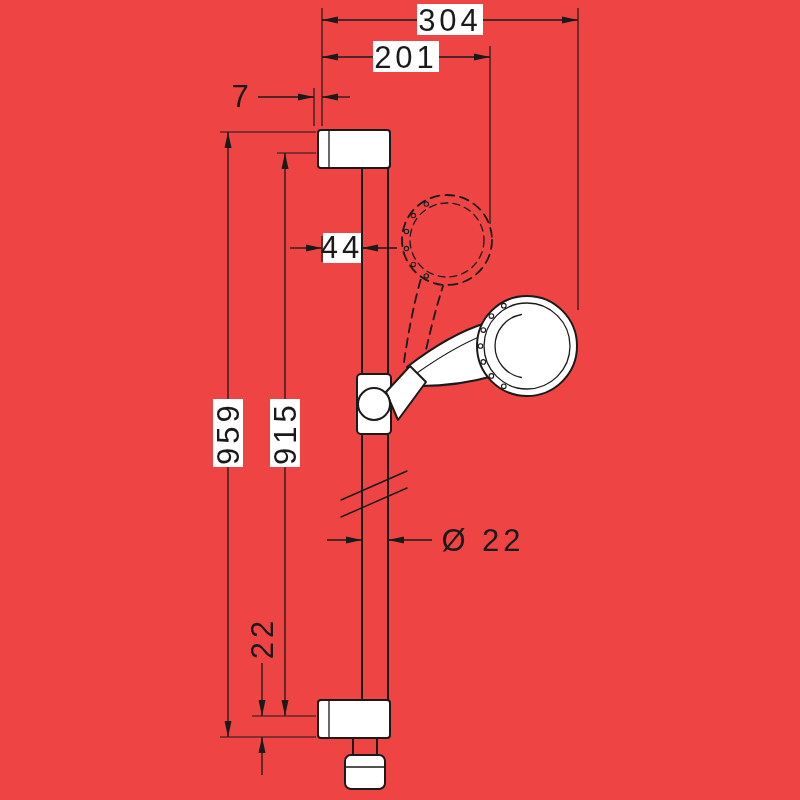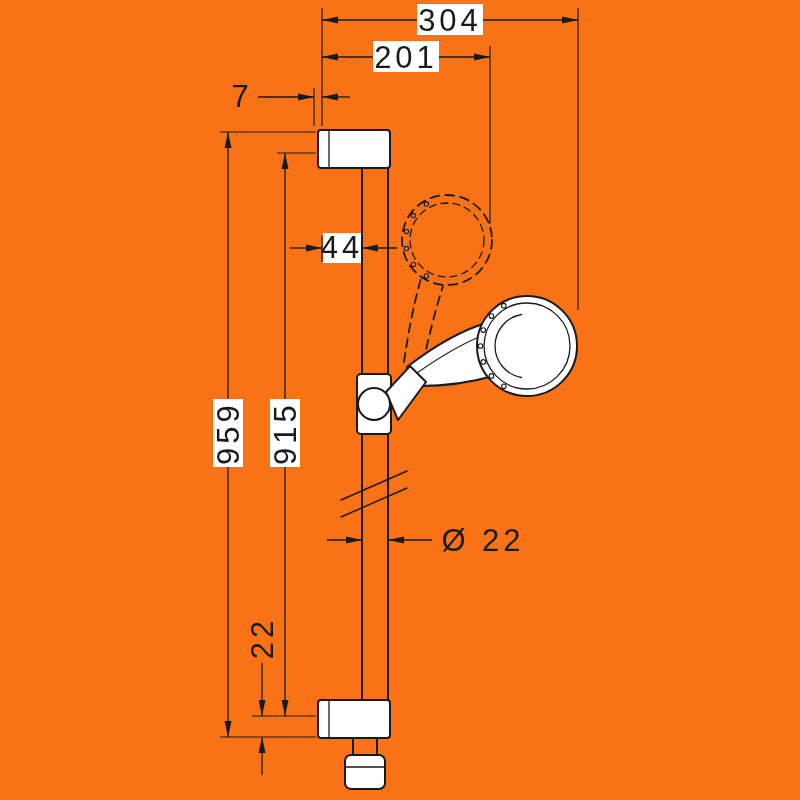--- a/index.html
+++ b/index.html
@@ -3,21 +3,21 @@
 <meta charset="utf-8">
 <style>
   html, body {
     margin: 0;
     padding: 0;
     background: #ffffff;
   }
   .canvas {
     width: 800px;
     height: 800px;
-    background: #f97316;
+    background: #ef4444;
     position: relative;
     overflow: hidden;
   }
   svg text {
     font-family: "Liberation Sans", "DejaVu Sans", sans-serif;
     font-size: 31px;
     letter-spacing: 4px;
     fill: #1a1a1a;
   }
 </style>

